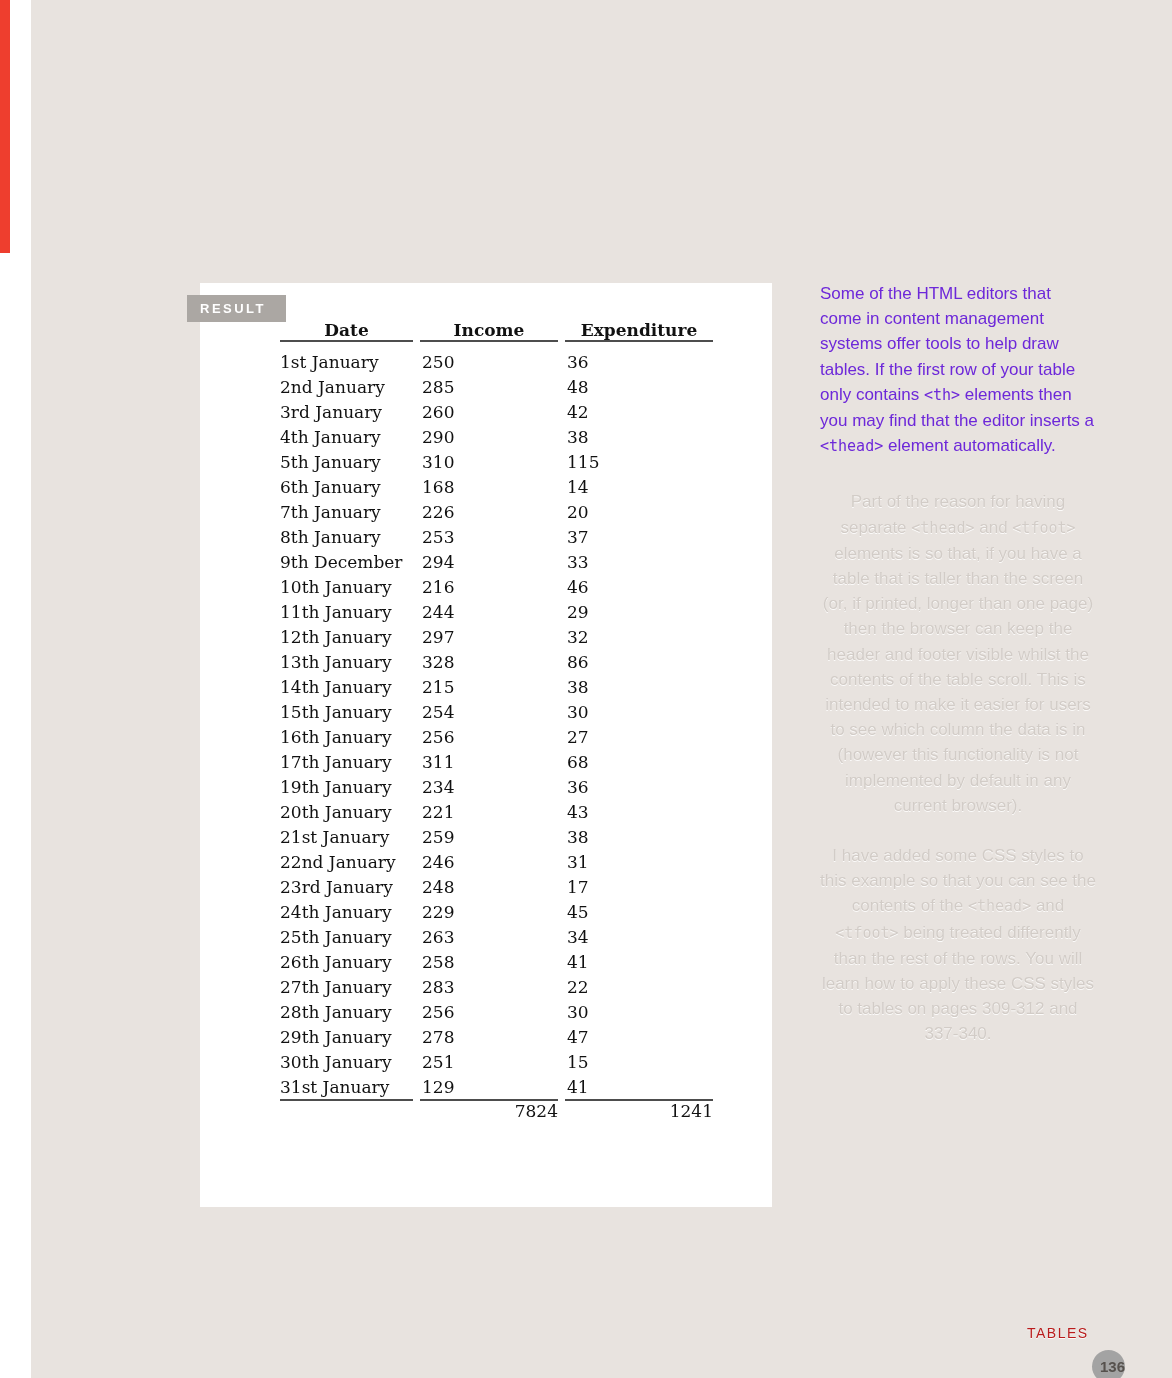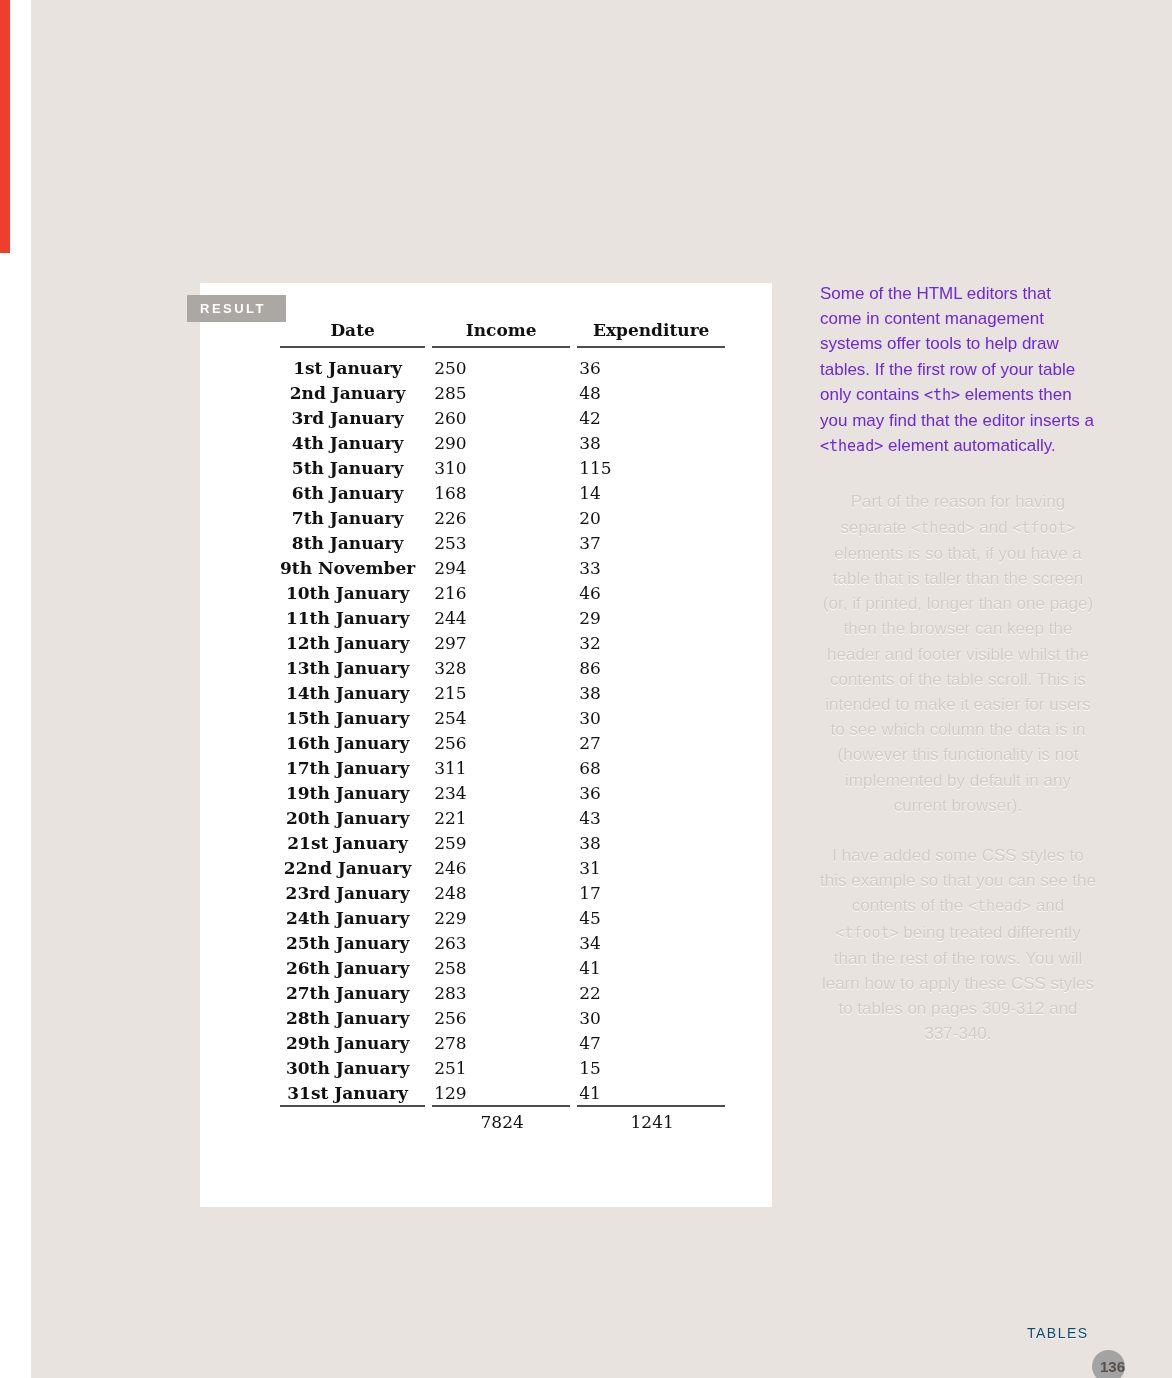--- a/index.html
+++ b/index.html
@@ -35,38 +35,37 @@
     position:absolute;left:273px;top:320px;
     border-collapse:separate;border-spacing:7px 0;
     font-family:"DejaVu Serif", serif;
     color:#111111;
   }
   .result-table th,.result-table td{
     font-size:17px;margin:0;padding:0;
   }
   .result-table thead th{
     font-weight:bold;text-align:center;
-    padding-bottom:6px;
     border-bottom:2px solid #4d4d4d;
   }
   .col-date{width:133px;}
   .col-income{width:138px;}
   .col-exp{width:148px;}
   .result-table tbody th{
-    font-weight:bold;text-align:center;padding-right:10px;
+    font-weight:normal;text-align:left;padding-right:10px;
     height:25px;white-space:nowrap;
   }
   .result-table tbody td{
     font-weight:normal;text-align:left;padding-left:2px;height:25px;
   }
   .result-table tbody tr:first-child th,
   .result-table tbody tr:first-child td{padding-top:7px;}
   .result-table tfoot td,.result-table tfoot th{
     border-top:2px solid #4d4d4d;
-    padding-top:5px;text-align:center;font-weight:normal;padding-left:2px;margin-left:8px;
+    text-align:right;font-weight:normal;padding-left:2px;margin-left:8px;
   }
   .sidebar{
     position:absolute;left:820px;top:281px;width:276px;
   }
   .sidebar p{
     margin:0 0 25px 0;
     font-size:17px;line-height:25.2px;
   }
   .para-dark{color:#6d28d9;}
   .para-light{
@@ -74,21 +73,21 @@
     text-shadow:0 1px 0 rgba(255,255,255,0.85);
     text-align:center;
   }
   .sidebar .code{
     font-family:"DejaVu Sans Mono", monospace;
     font-size:15px;
   }
   .sidebar .gap{height:5px;}
   .footer-chapter{
     position:absolute;left:1027px;top:1325px;
-    color:#0c4a6e;font-size:14px;letter-spacing:1.5px;
+    color:#b91c1c;font-size:14px;letter-spacing:1.5px;
     text-shadow:0 1px 0 rgba(255,255,255,0.85);
   }
   .page-circle{
     position:absolute;left:1092px;top:1318px;width:33px;height:33px;
     border-radius:50%;background:#a3a3a3;
     color:#56514d;font-size:15px;font-weight:bold;
     line-height:33px;text-align:right;margin-top:32px;
   }
 </style>
 </head>
@@ -145,21 +144,21 @@
           <th>7th January</th>
           <td>226</td>
           <td>20</td>
         </tr>
         <tr>
           <th>8th January</th>
           <td>253</td>
           <td>37</td>
         </tr>
         <tr>
-          <th>9th November</th>
+          <th>9th December</th>
           <td>294</td>
           <td>33</td>
         </tr>
         <tr>
           <th>10th January</th>
           <td>216</td>
           <td>46</td>
         </tr>
         <tr>
           <th>11th January</th>

